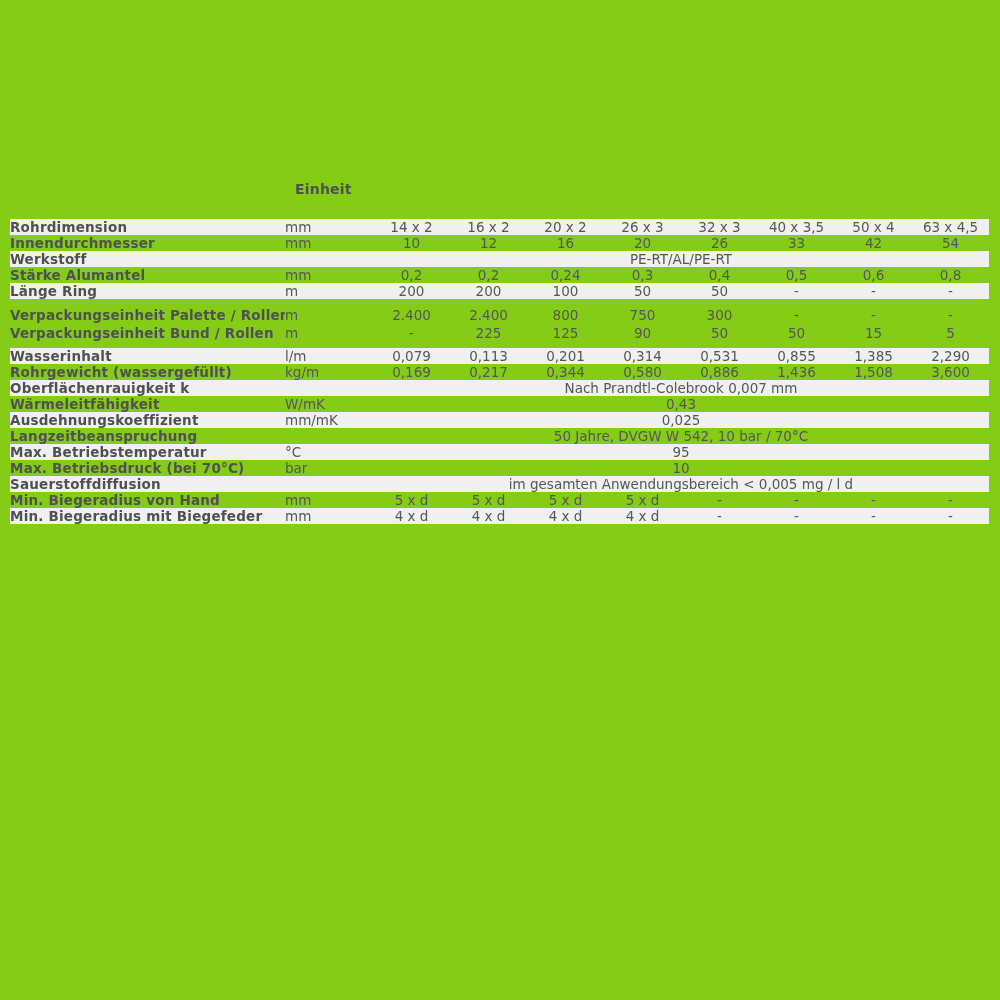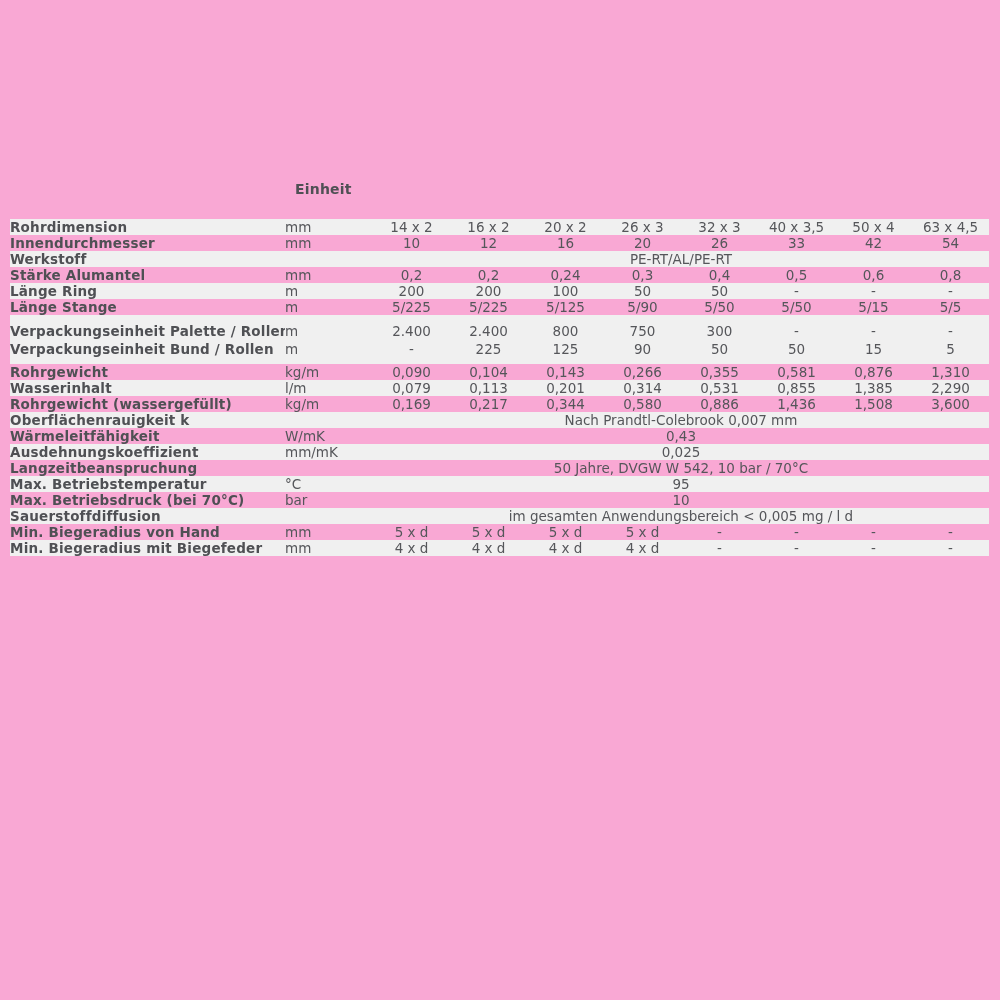--- a/index.html
+++ b/index.html
@@ -4,21 +4,21 @@
 <style>
   html, body {
     margin: 0;
     padding: 0;
     background: #ffffff;
   }
   .canvas {
     position: relative;
     width: 1000px;
     height: 1000px;
-    background: #f9a8d4;
+    background: #84cc16;
     font-family: "DejaVu Sans", "Liberation Sans", sans-serif;
     color: #55565a;
     overflow: hidden;
   }
   .einheit-header {
     position: absolute;
     left: 295px;
     top: 181px;
     font-size: 14px;
     font-weight: bold;
@@ -131,32 +131,20 @@
         <td class="val">200</td>
         <td class="val">200</td>
         <td class="val">100</td>
         <td class="val">50</td>
         <td class="val">50</td>
         <td class="val">-</td>
         <td class="val">-</td>
         <td class="val">-</td>
       </tr>
 
-      <tr>
-        <td class="lbl">Länge Stange</td>
-        <td class="unit">m</td>
-        <td class="val">5/225</td>
-        <td class="val">5/225</td>
-        <td class="val">5/125</td>
-        <td class="val">5/90</td>
-        <td class="val">5/50</td>
-        <td class="val">5/50</td>
-        <td class="val">5/15</td>
-        <td class="val">5/5</td>
-      </tr>
 
       <tr class="dbl">
         <td class="lbl">
           <div class="line">Verpackungseinheit Palette / Rollen</div>
           <div class="line">Verpackungseinheit Bund / Rollen</div>
         </td>
         <td class="unit">
           <div class="line">m</div>
           <div class="line">m</div>
         </td>
@@ -187,32 +175,20 @@
         <td class="val">
           <div class="line">-</div>
           <div class="line">15</div>
         </td>
         <td class="val">
           <div class="line">-</div>
           <div class="line">5</div>
         </td>
       </tr>
 
-      <tr>
-        <td class="lbl">Rohrgewicht</td>
-        <td class="unit">kg/m</td>
-        <td class="val">0,090</td>
-        <td class="val">0,104</td>
-        <td class="val">0,143</td>
-        <td class="val">0,266</td>
-        <td class="val">0,355</td>
-        <td class="val">0,581</td>
-        <td class="val">0,876</td>
-        <td class="val">1,310</td>
-      </tr>
 
       <tr>
         <td class="lbl">Wasserinhalt</td>
         <td class="unit">l/m</td>
         <td class="val">0,079</td>
         <td class="val">0,113</td>
         <td class="val">0,201</td>
         <td class="val">0,314</td>
         <td class="val">0,531</td>
         <td class="val">0,855</td>

